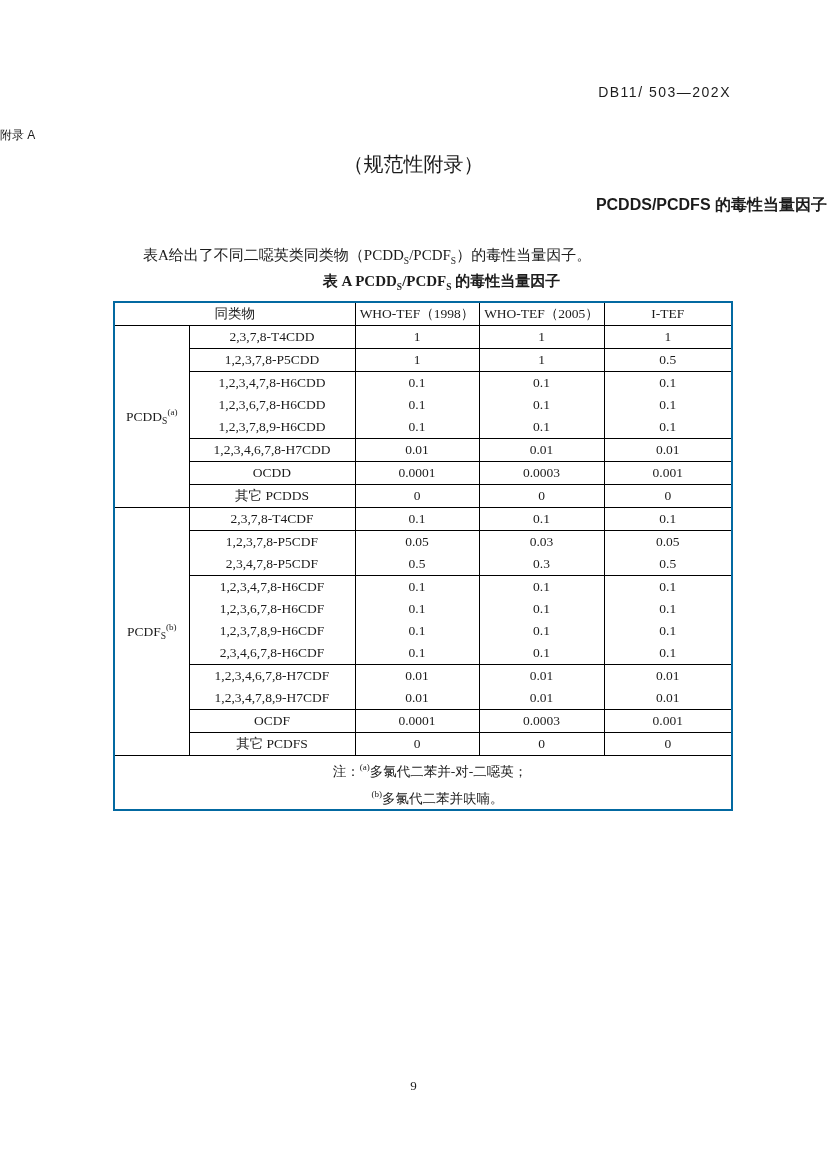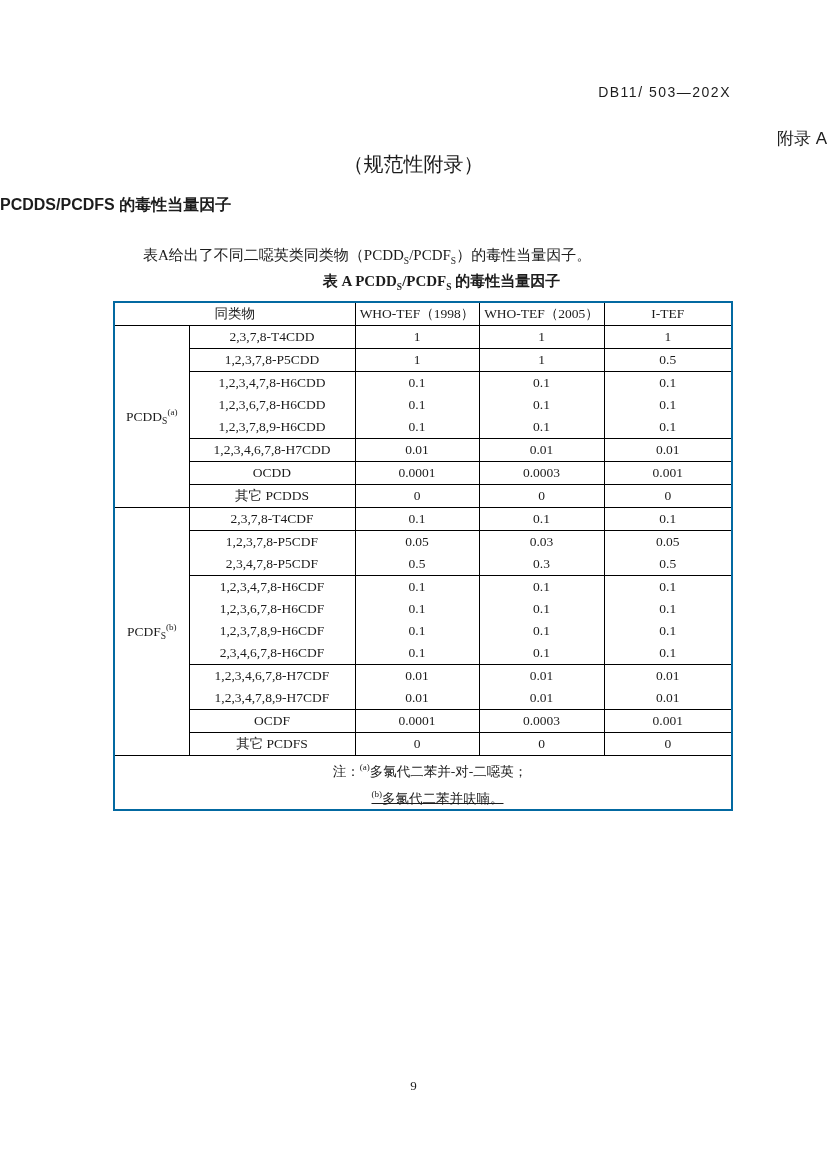--- a/index.html
+++ b/index.html
@@ -12,33 +12,33 @@
     position: relative;
     overflow: hidden;
   }
   .doc-number {
     position: absolute; top: 84px; right: 96px;
     font-family: "Liberation Sans", sans-serif;
     font-size: 14px; letter-spacing: 1.5px;
   }
   .appendix-title {
     position: absolute; top: 127px; left: 0; width: 100%;
-    text-align: right;
+    text-align: left;
     font-family: "Liberation Sans", sans-serif;
-    font-size: 17px;
+    font-size: 12px;
   }
   .appendix-subtitle {
     position: absolute; top: 151px; left: 0; width: 100%;
     text-align: center;
     font-family: "Liberation Sans", sans-serif;
     font-size: 20px;
   }
   .appendix-heading {
     position: absolute; top: 195px; left: 0; width: 100%;
-    text-align: left;
+    text-align: right;
     font-family: "Liberation Sans", sans-serif;
     font-weight: bold; font-size: 16px;
   }
   .intro {
     position: absolute; top: 245px; left: 113px; width: 618px;
     margin: 0;
     font-size: 15px; line-height: 21px;
     text-indent: 2em;
   }
   .table-caption {
@@ -67,21 +67,21 @@
   .group-cell { font-size: 13.5px; }
   sub { font-size: 9.5px; }
   sup { font-size: 9px; }
   .note-cell {
     text-align: left;
     padding: 3px 5px 7px 4px;
     line-height: 20px;
     font-size: 13.5px;
   }
   .note-line { white-space: nowrap; padding-left: 14px; }
-  .note-line.indent { padding-left: 29px; text-decoration: underline; }
+  .note-line.indent { padding-left: 29px; }
   .page-number {
     position: absolute; top: 1078px; left: 0; width: 100%;
     text-align: center;
     font-size: 13px;
   }
 </style>
 </head>
 <body>
 
 <div class="page">

